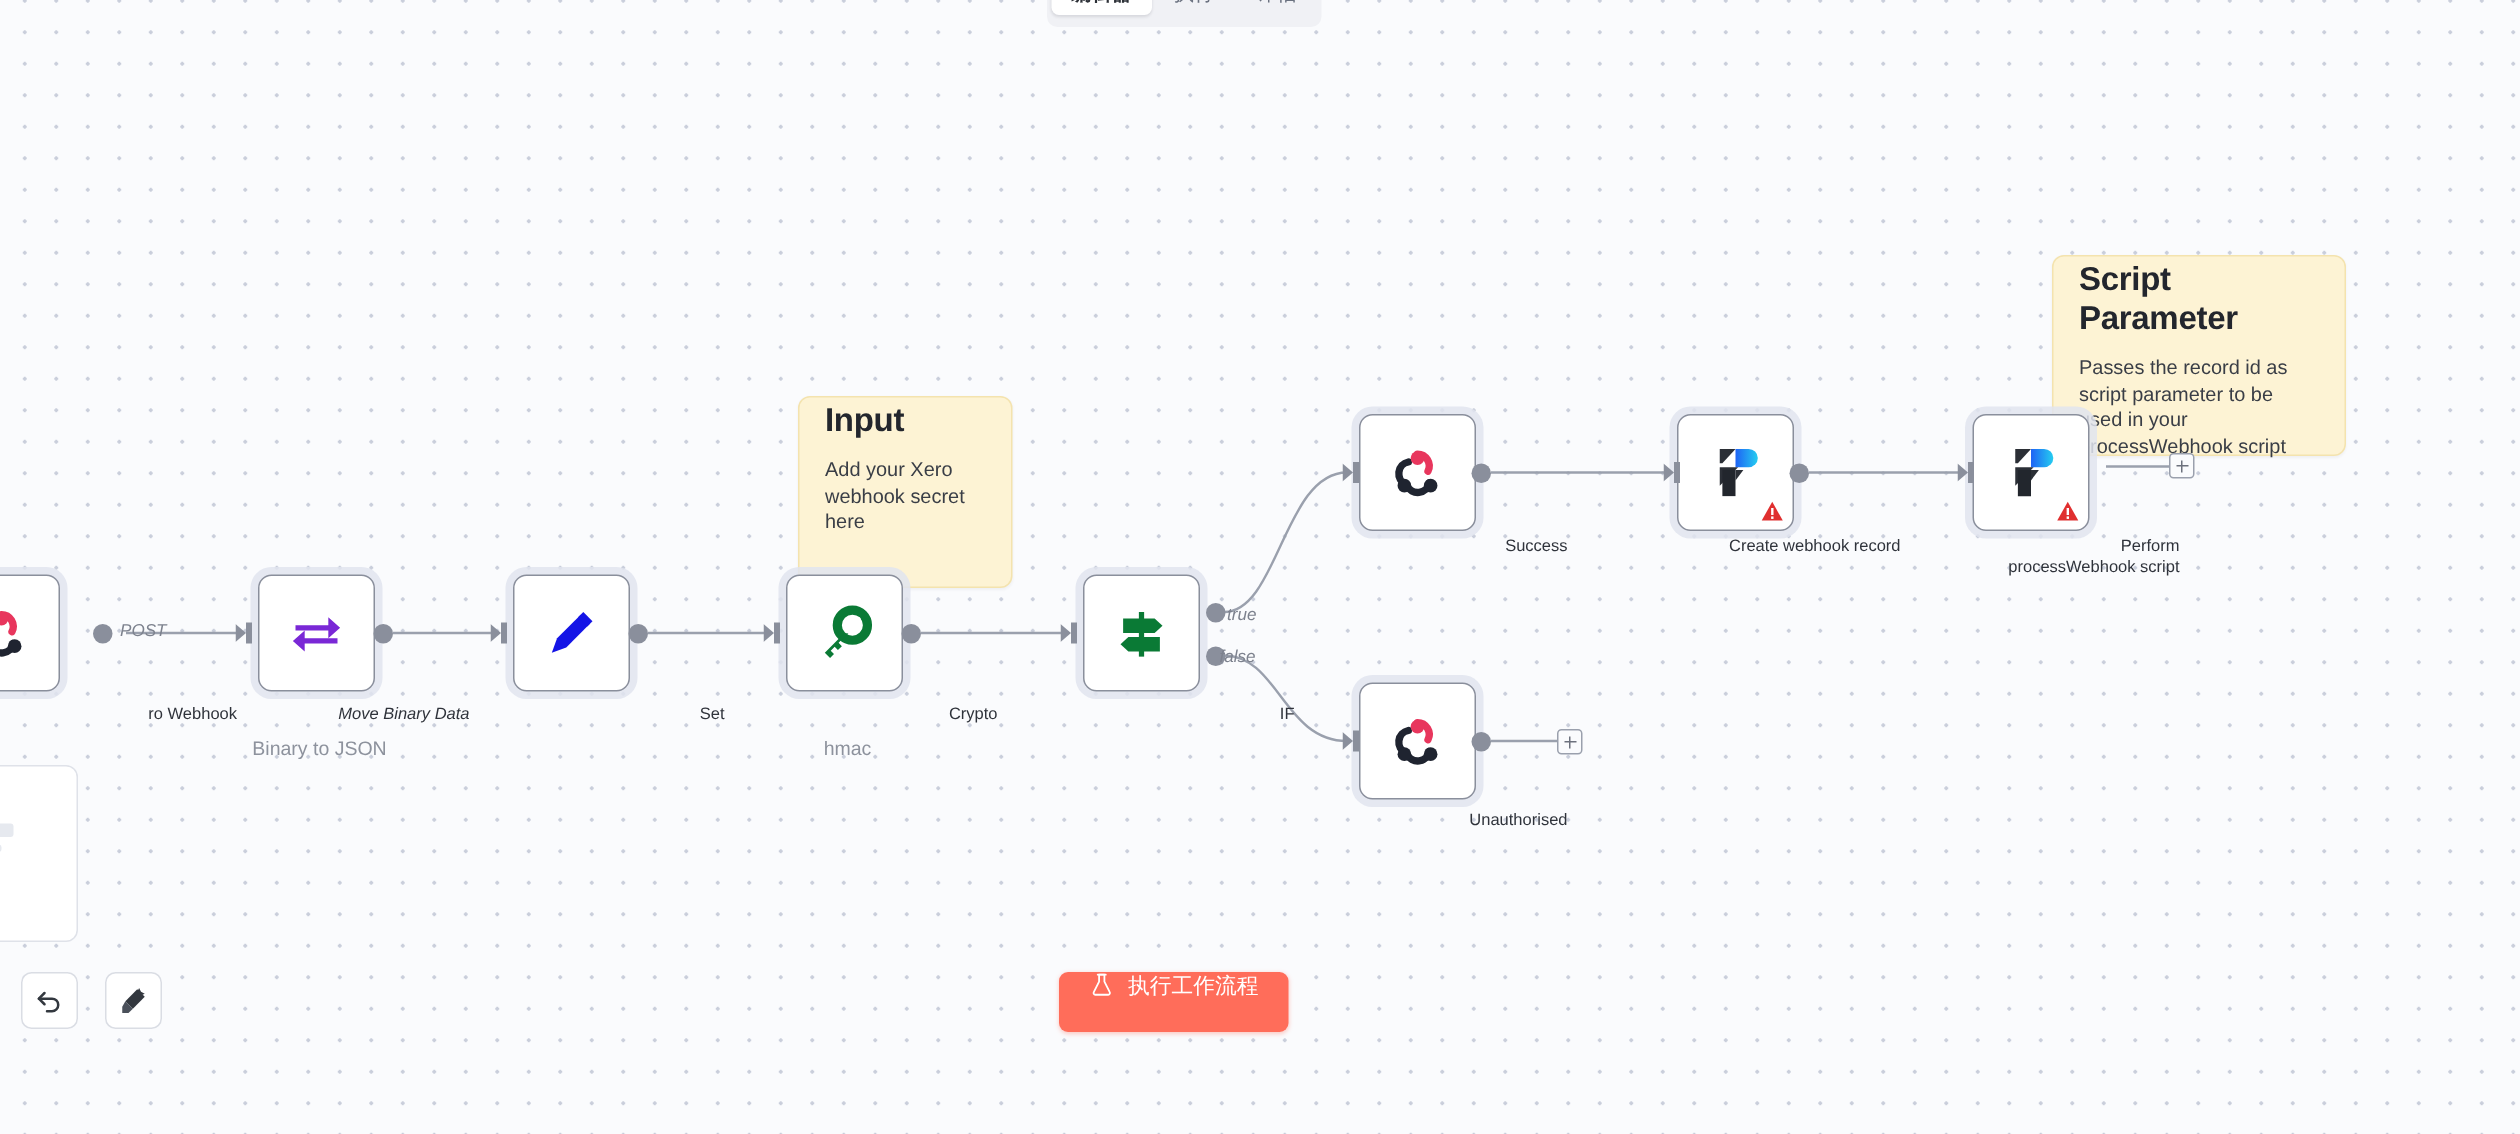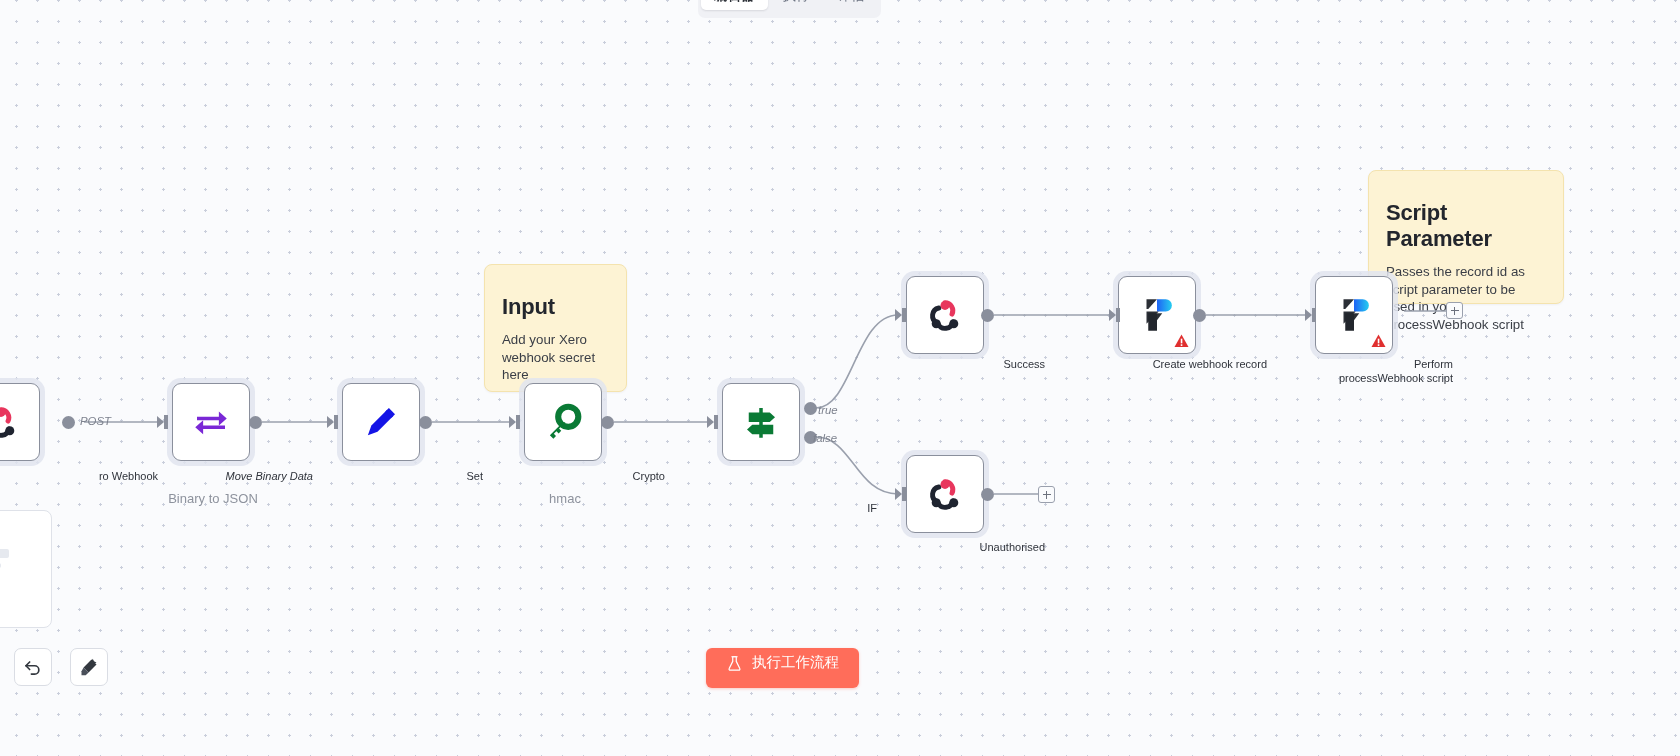--- a/index.html
+++ b/index.html
@@ -46,38 +46,38 @@
     font-weight: 600;
     box-shadow: 0 1px 2px rgba(30,35,50,.12);
   }
 
   
   .sticky {
     position: absolute;
     background: #fdf3d4;
     border: 1px solid #f4e3ae;
     border-radius: 8px;
-    padding: 29px 17px;
+    padding: 2px 17px;
     z-index: 1;
     box-shadow: 0 1px 2px rgba(40,40,60,.05);
   }
   .sticky h3 {
     font-size: 22px;
     font-weight: 700;
     color: #23262d;
     line-height: 1.18;
     margin-bottom: 11px;
     letter-spacing: -.2px;
   }
   .sticky p {
     font-size: 13.3px;
     color: #3a3e46;
     line-height: 1.33;
   }
-  #sticky-input  { left: 484px; top: 264px; width: 143px; height: 128px; }
+  #sticky-input  { left: 532px; top: 264px; width: 143px; height: 128px; }
   #sticky-script { left: 1368px; top: 170px; width: 196px; height: 134px; }
 
   
   #wires { position: absolute; inset: 0; width: 1680px; height: 756px; z-index: 2; }
 
   
   .node {
     position: absolute;
     width: 78px; height: 78px;
     background: #ffffff;
@@ -189,29 +189,29 @@
   }
   #ctrl-undo { left: 14px; top: 648px; }
   #ctrl-tidy { left: 70px; top: 648px; }
   .ctrl svg { width: 20px; height: 20px; }
 
   
   #execute-btn {
     position: absolute;
     left: 706px; top: 648px;
     height: 40px;
-    padding: 16px 20px;
+    padding: 0 20px;
     background: #ff6d5a;
     border: none;
     border-radius: 6px;
     color: #ffffff;
     font-size: 14.5px;
     font-family: "Liberation Sans", sans-serif;
     display: flex;
-    align-items: flex-end;
+    align-items: flex-start;
     gap: 9px;
     z-index: 20;
     cursor: pointer;
     box-shadow: 0 1px 3px rgba(255,109,90,.35);
   }
   #execute-btn svg { width: 17px; height: 17px; }
 </style>
 </head>
 <body>
 
@@ -322,21 +322,21 @@
     <svg class="glyph" viewBox="0 0 48 48">
       <rect x="22" y="8" width="4" height="34" fill="#0a7a35"></rect>
       <path d="M10 13 H34 L40 18.5 L34 24 H10 Z" fill="#0a7a35"></path>
       <path d="M38 27 H14 L8 32.5 L14 38 H38 Z" fill="#0a7a35"></path>
     </svg>
   </div>
   <div class="dot" style="left:804px; top:402px;"></div>
   <div class="dot" style="left:804px; top:431px;"></div>
   <div class="wire-label" style="left:818px; top:405px;">true</div>
   <div class="wire-label" style="left:813px; top:433px;">false</div>
-  <div class="node-label" style="left:677px; top:470px; width:200px;margin-top:32px;">IF</div>
+  <div class="node-label" style="left:663px; top:470px; width:200px;">IF</div>
 
   <svg class="inarrow" style="left:895px; top:307px;" viewBox="0 0 14 16">
     <path d="M0 2 L7 8 L0 14 Z" fill="#8a8f9c"></path>
     <rect x="7" y="1" width="4" height="14" fill="#8a8f9c"></rect>
   </svg>
   <div class="node" id="n-success" style="left:906px; top:276px;">
     <svg class="glyph" viewBox="0 0 48 48">
       <path d="M15 33 a9 9 0 0 1 2-17" stroke="#1f2430" stroke-width="5.6" fill="none" stroke-linecap="round"></path>
       <path d="M24 10 a9 9 0 0 1 8 13" stroke="#e8365d" stroke-width="5.6" fill="none" stroke-linecap="round"></path>
       <path d="M33 32 a9 9 0 0 1 -17 2" stroke="#1f2430" stroke-width="5.6" fill="none" stroke-linecap="round"></path>

